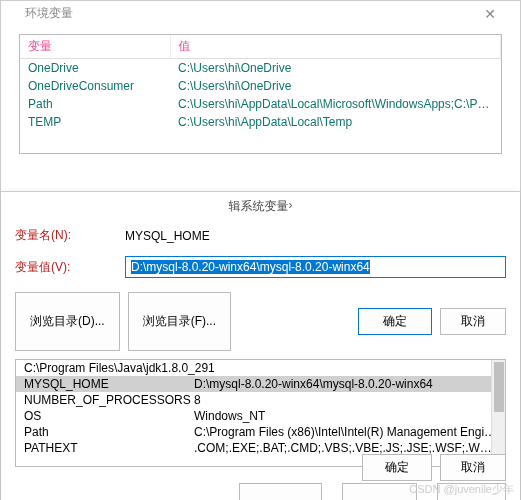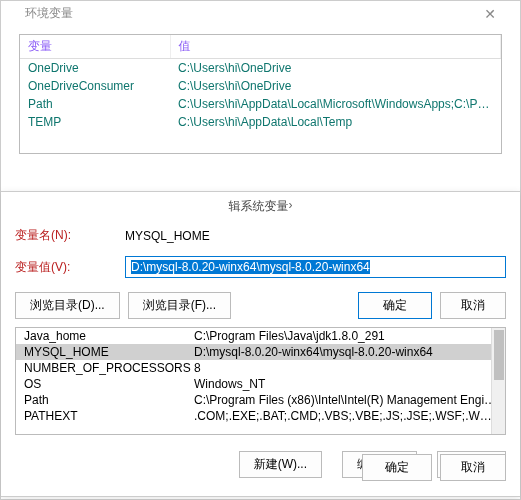--- a/index.html
+++ b/index.html
@@ -52,21 +52,21 @@
       width: 100%;
       border-collapse: collapse;
       font-size: 12px;
     }
     .table th {
       text-align: left;
       font-weight: normal;
       padding: 3px 8px;
       border-bottom: 1px solid #ddd;
       border-right: 1px solid #eee;
-      color: #8b5cf6;
+      color: #ec4899;
       background: #fff;
     }
     .table td {
       padding: 2px 8px;
       color: #0f766e;
       white-space: nowrap;
       overflow: hidden;
       text-overflow: ellipsis;
       max-width: 200px;
     }
@@ -130,21 +130,21 @@
     }
     .button-row {
       display: flex;
       gap: 8px;
       padding: 8px 14px;
       align-items: center;
     }
     .btn {
       border: 1px solid #bbb;
       background: #fdfdfd;
-      padding: 4px 14px;
+      padding: 20px 14px;
       font-size: 12px;
       cursor: pointer;
       white-space: nowrap;
     }
     .btn-primary {
       border: 1px solid #0078d4;
     }
     .spacer { flex: 1; }
     .sys-table-container {
       border: 1px solid #bbb;
@@ -245,21 +245,20 @@
       <button class="btn">浏览目录(D)...</button>
       <button class="btn">浏览目录(F)...</button>
       <div class="spacer"></div>
       <button class="btn btn-primary" style="padding:4px 24px">确定</button>
       <button class="btn" style="padding:4px 20px">取消</button>
     </div>
 
     <div class="sys-table-container">
       <div id="sys-rows">
           <div class="sys-row">
-            <span class="sys-col1">Java_home</span>
             <span class="sys-col2">C:\Program Files\Java\jdk1.8.0_291</span>
           </div>
           <div class="sys-row selected">
             <span class="sys-col1">MYSQL_HOME</span>
             <span class="sys-col2">D:\mysql-8.0.20-winx64\mysql-8.0.20-winx64</span>
           </div>
           <div class="sys-row">
             <span class="sys-col1">NUMBER_OF_PROCESSORS</span>
             <span class="sys-col2">8</span>
           </div>
@@ -286,13 +285,14 @@
       <button class="btn">编辑(I)...</button>
       <button class="btn">删除(L)</button>
     </div>
   </div>
 
   <div class="footer-buttons">
     <button class="btn" style="padding:4px 22px">确定</button>
     <button class="btn" style="padding:4px 20px">取消</button>
   </div>
 
+  <div class="watermark">CSDN @juvenile少年</div>
 </div>
 
 </body></html>

